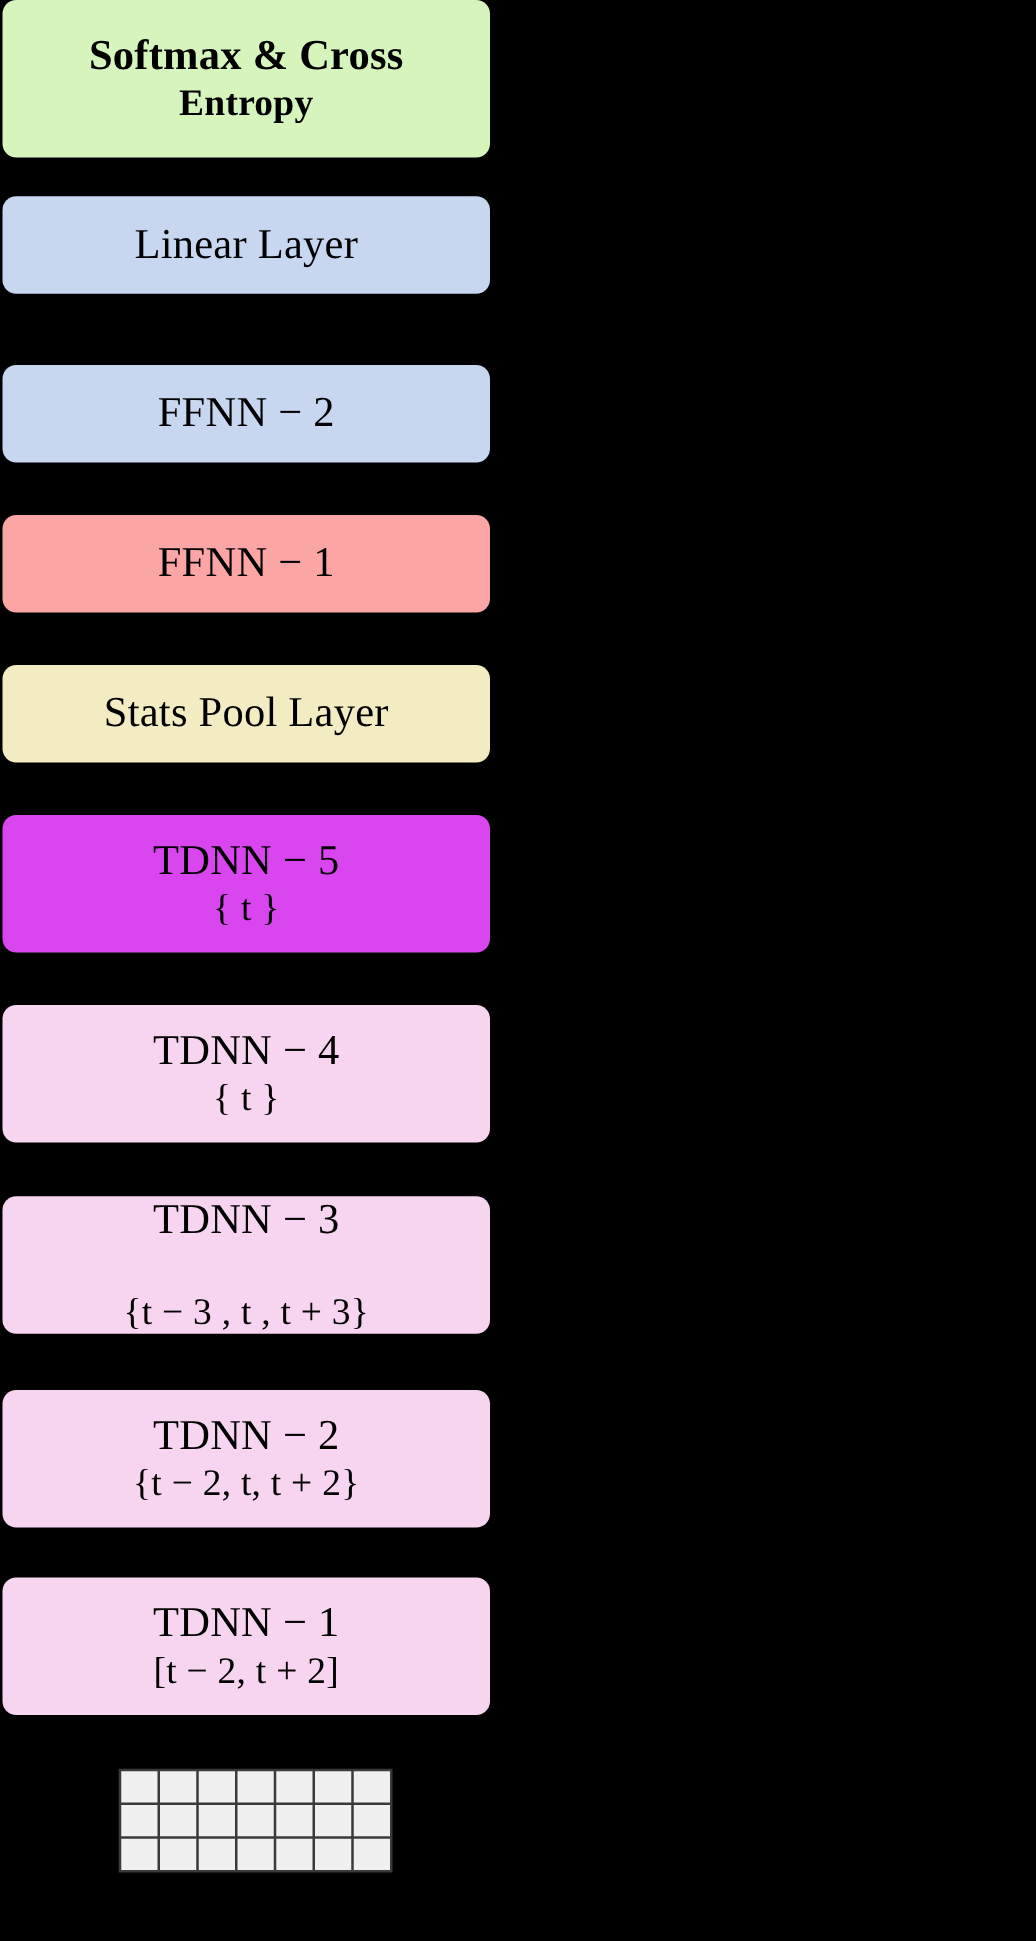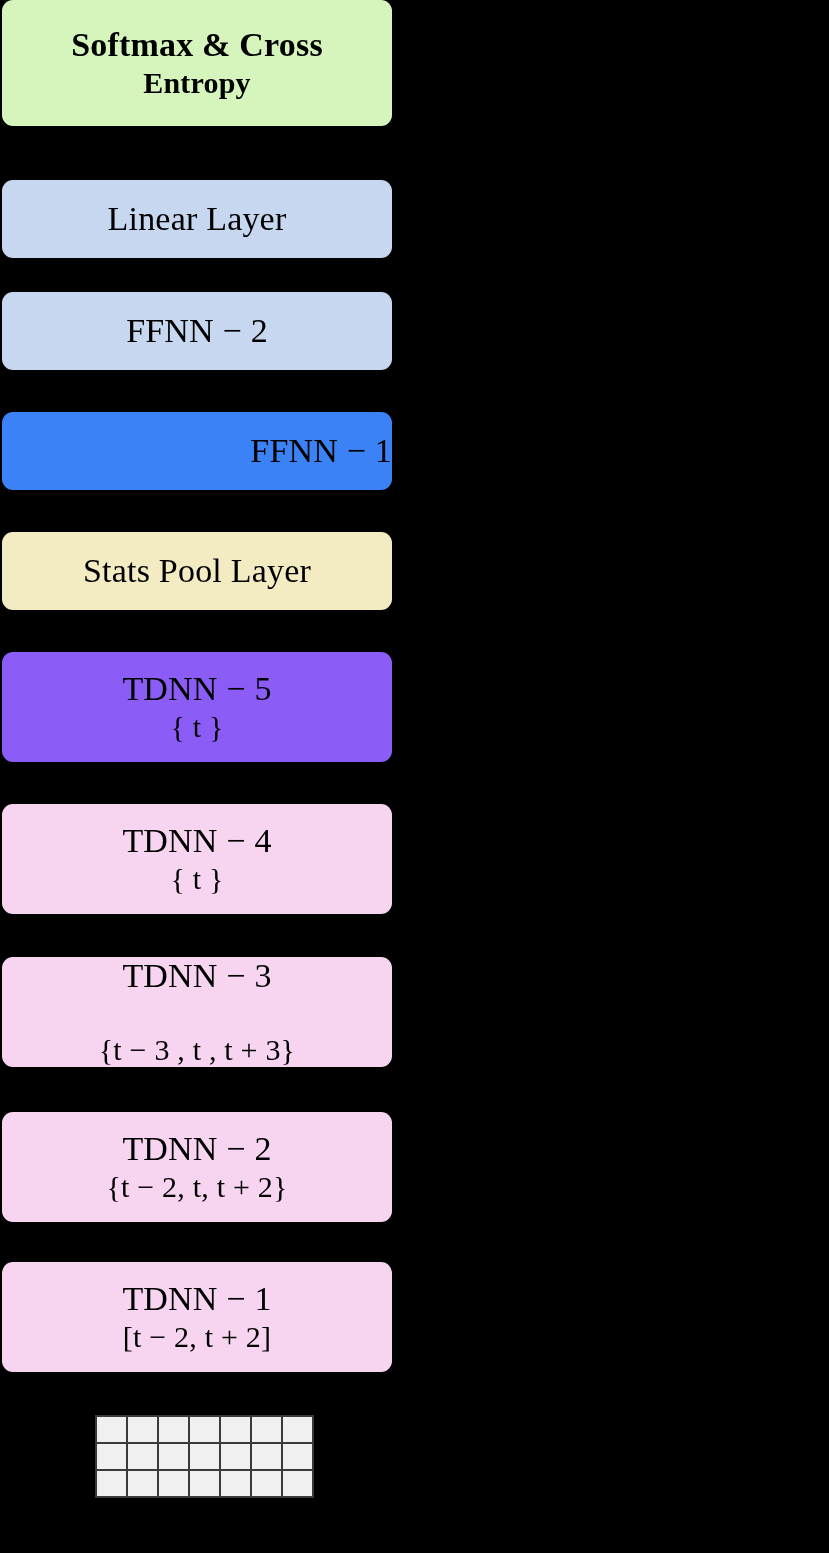--- a/index.html
+++ b/index.html
@@ -79,33 +79,33 @@
 </style>
 </head>
 <body>
 
 <div class="stack">
 
   <div class="block two-line tall" style="top: 0px; background: rgb(213, 245, 189); font-weight: bold;">
       <div class="line1">Softmax &amp; Cross</div>
       <div class="line2">Entropy</div>
     </div>
-    <div class="block one-line" style="top: 180px; background: rgb(198, 215, 239);">
+    <div class="block one-line" style="top: 157px; background: rgb(198, 215, 239);">
       <div class="line1">Linear Layer</div>
     </div>
     <div class="block one-line" style="top: 292px; background: rgb(198, 215, 239);">
       <div class="line1">FFNN − 2</div>
     </div>
-    <div class="block one-line" style="top: 412px; background: #3b82f6; align-items: flex-end;">
+    <div class="block one-line" style="top: 412px; background: #fca5a5;">
       <div class="line1">FFNN − 1</div>
     </div>
     <div class="block one-line" style="top: 532px; background: rgb(243, 236, 195);">
       <div class="line1">Stats Pool Layer</div>
     </div>
-    <div class="block two-line" style="top: 652px; background: #8b5cf6;">
+    <div class="block two-line" style="top: 652px; background: #d946ef;">
       <div class="line1">TDNN − 5</div>
       <div class="line2">{ t }</div>
     </div>
     <div class="block two-line" style="top: 804px; background: rgb(247, 213, 240);">
       <div class="line1">TDNN − 4</div>
       <div class="line2">{ t }</div>
     </div>
     <div class="block two-line" style="top: 957px; background: rgb(247, 213, 240); justify-content: space-between;">
       <div class="line1">TDNN − 3</div>
       <div class="line2">{t − 3 , t , t + 3}</div>

